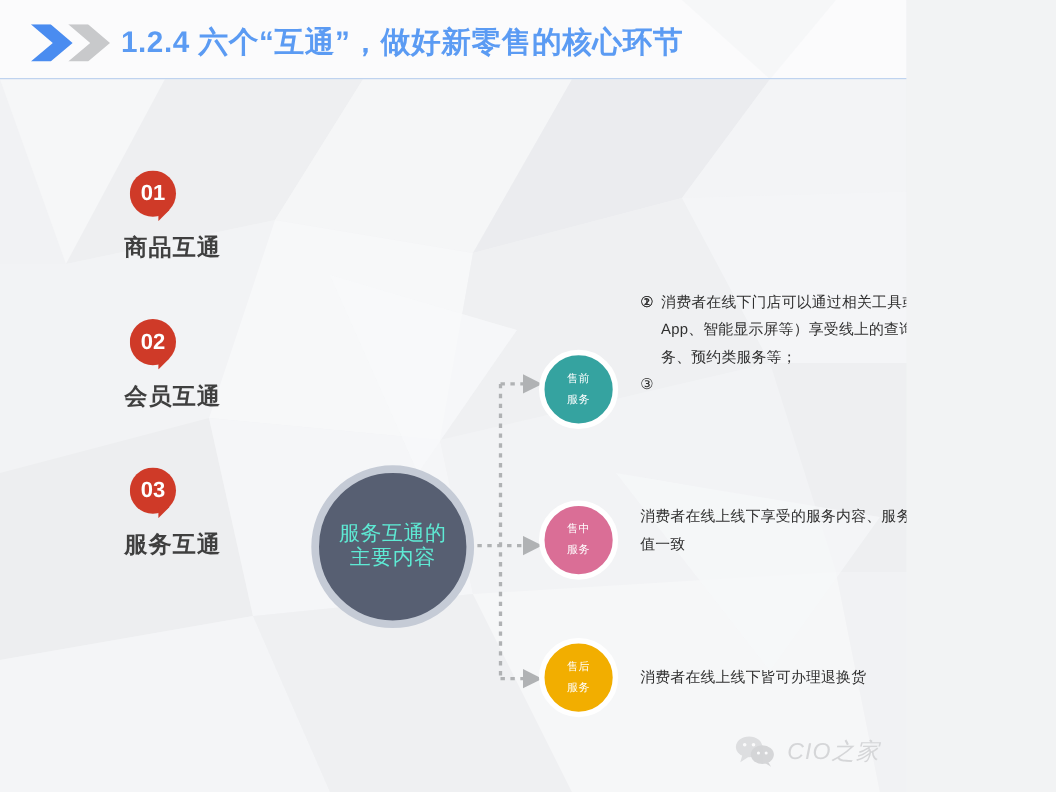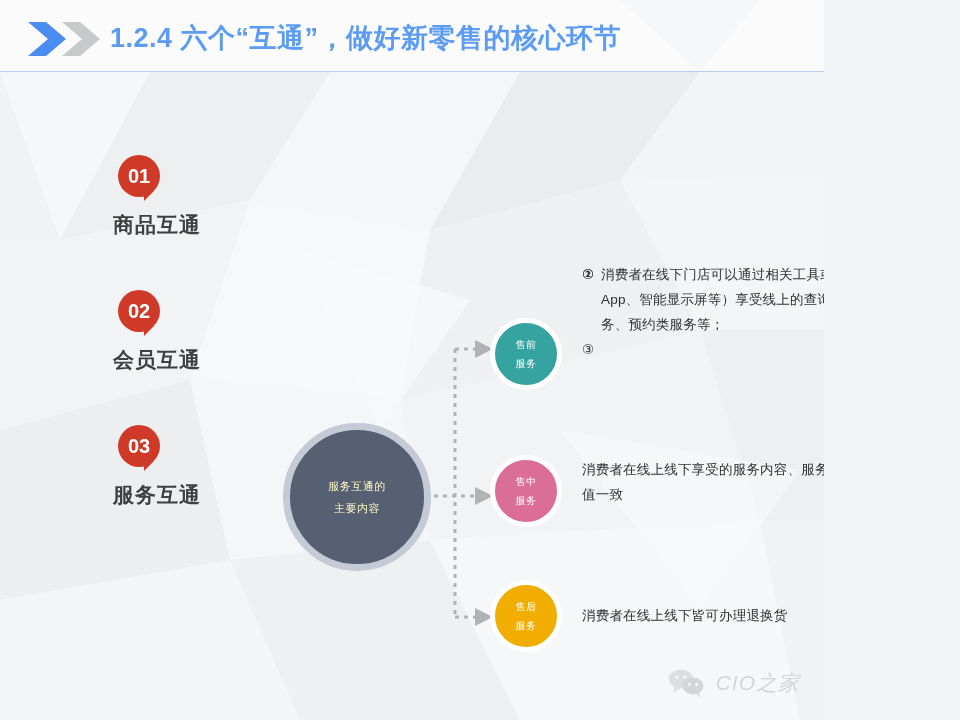--- a/index.html
+++ b/index.html
@@ -111,22 +111,22 @@
     border-radius: 50%;
     background: #575f72;
     border: 7px solid #c5cbd6;
     box-sizing: border-box;
     display: flex;
     align-items: center;
     justify-content: center;
     z-index: 3;
   }
   #center-circle-text {
-    color: #fef9c3;
-    font-size: 11px;
+    color: #5eead4;
+    font-size: 19px;
     line-height: 22px;
     text-align: center;
     letter-spacing: 0.5px;
     white-space: pre-line;
   }
 
   
   .stage-circle {
     position: absolute;
     width: 72px;

